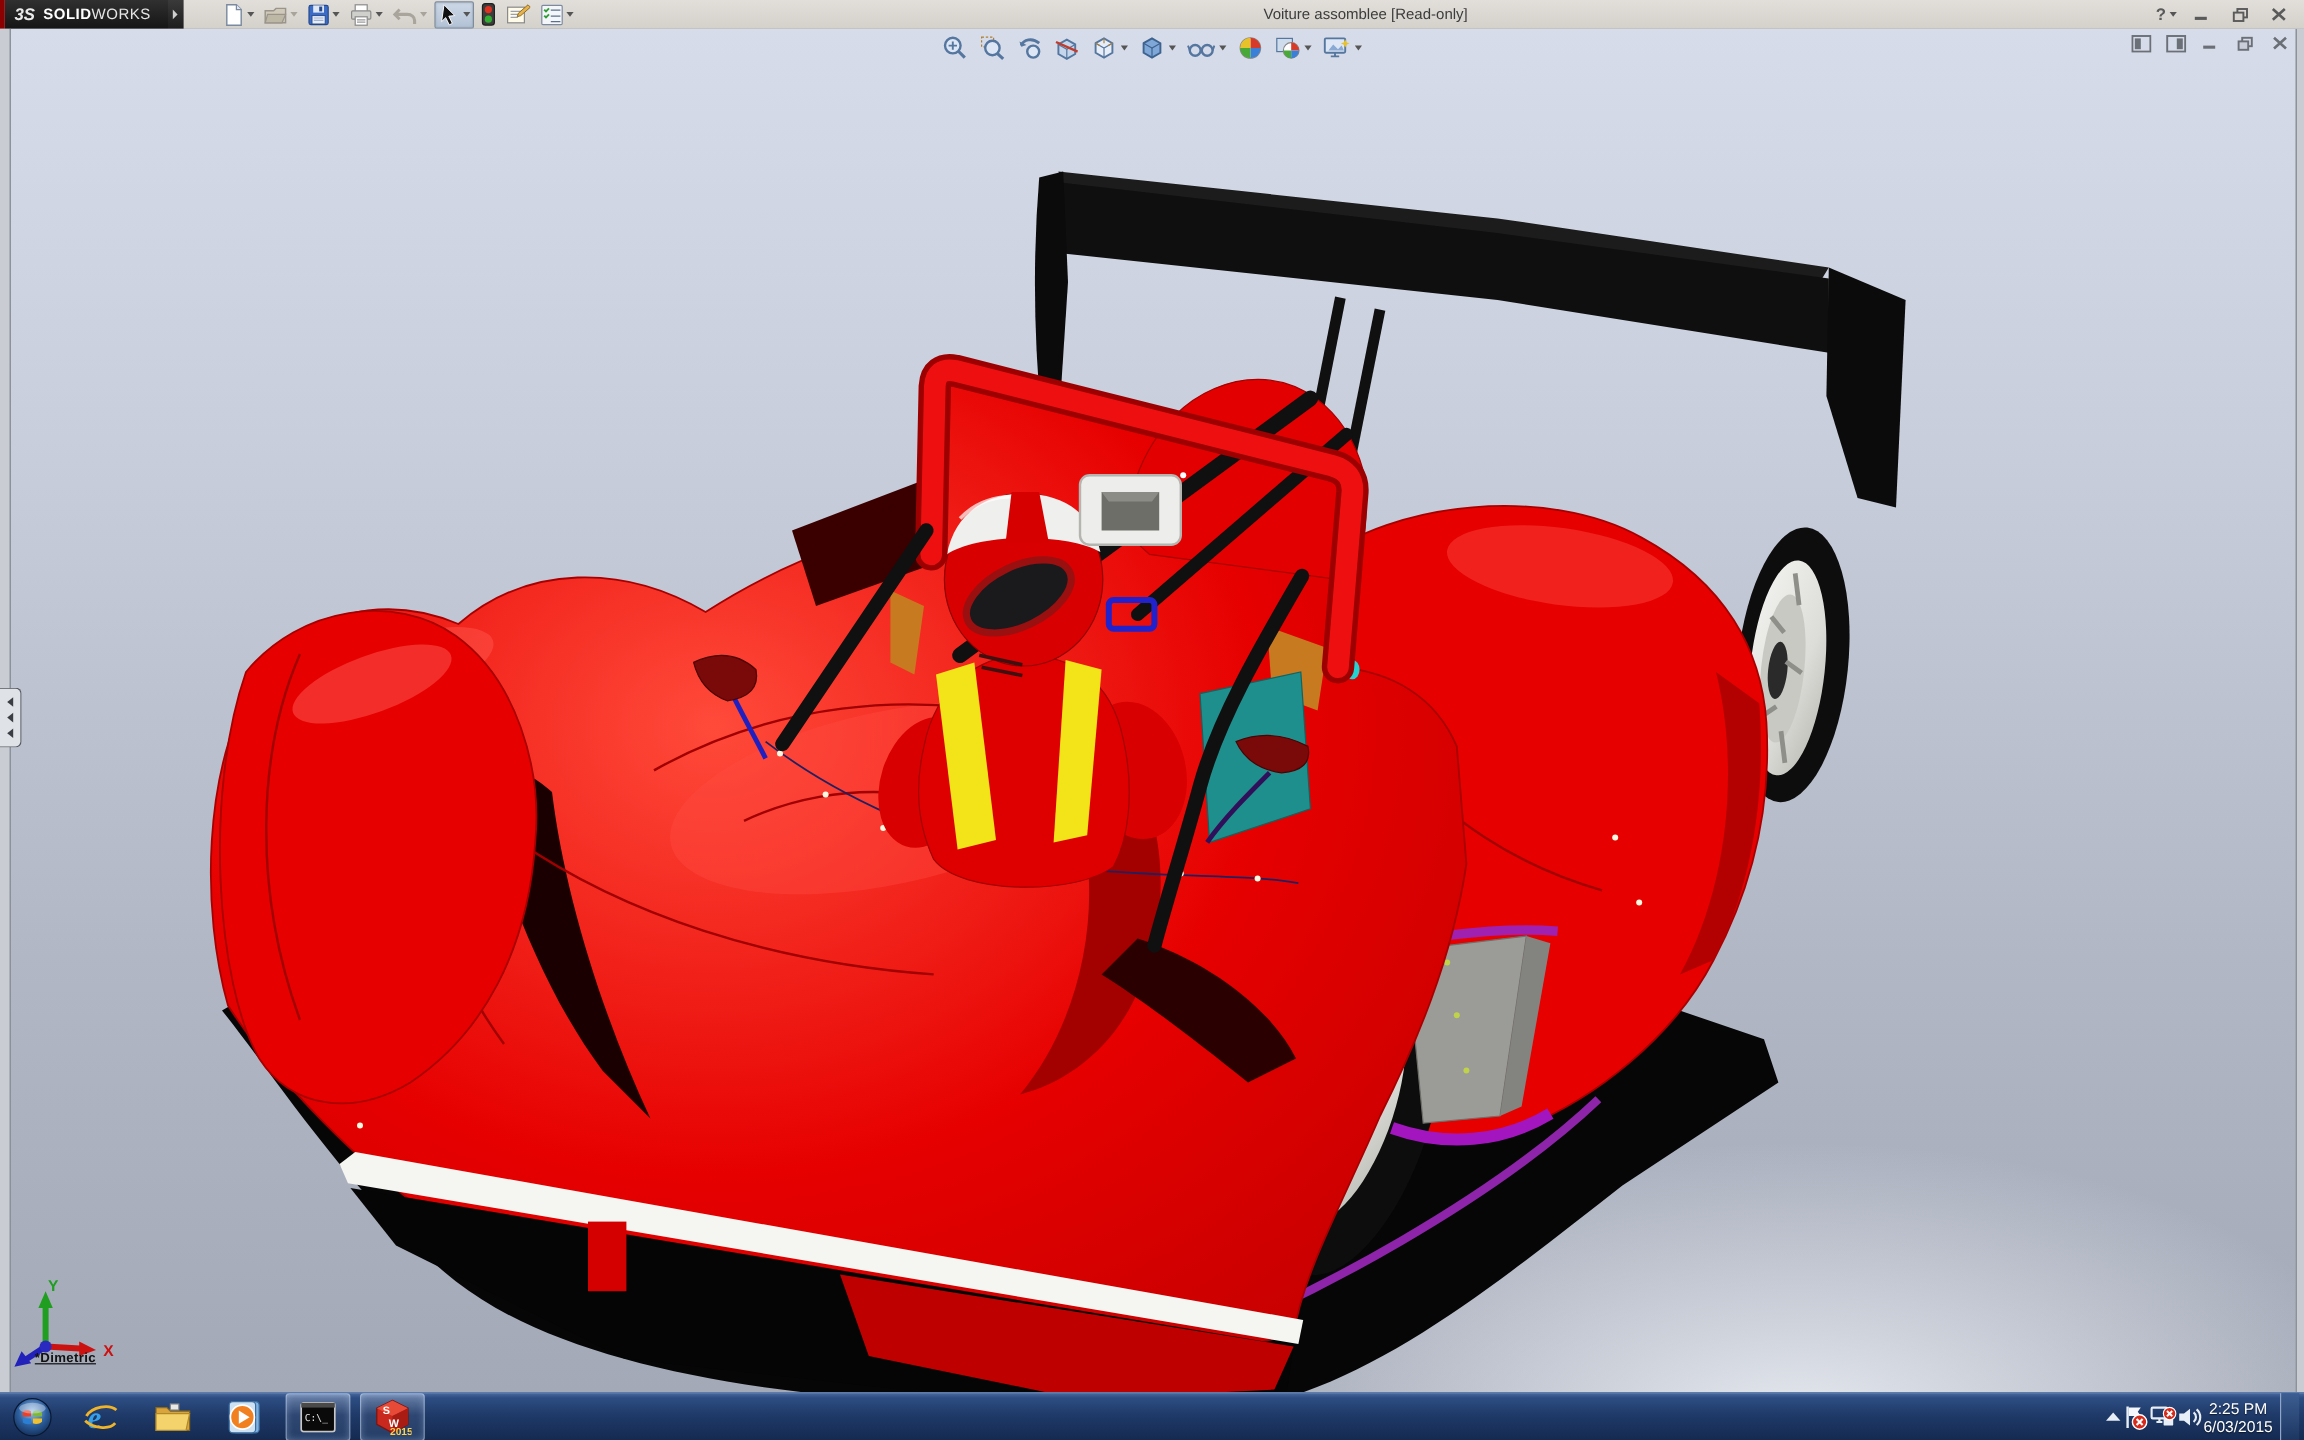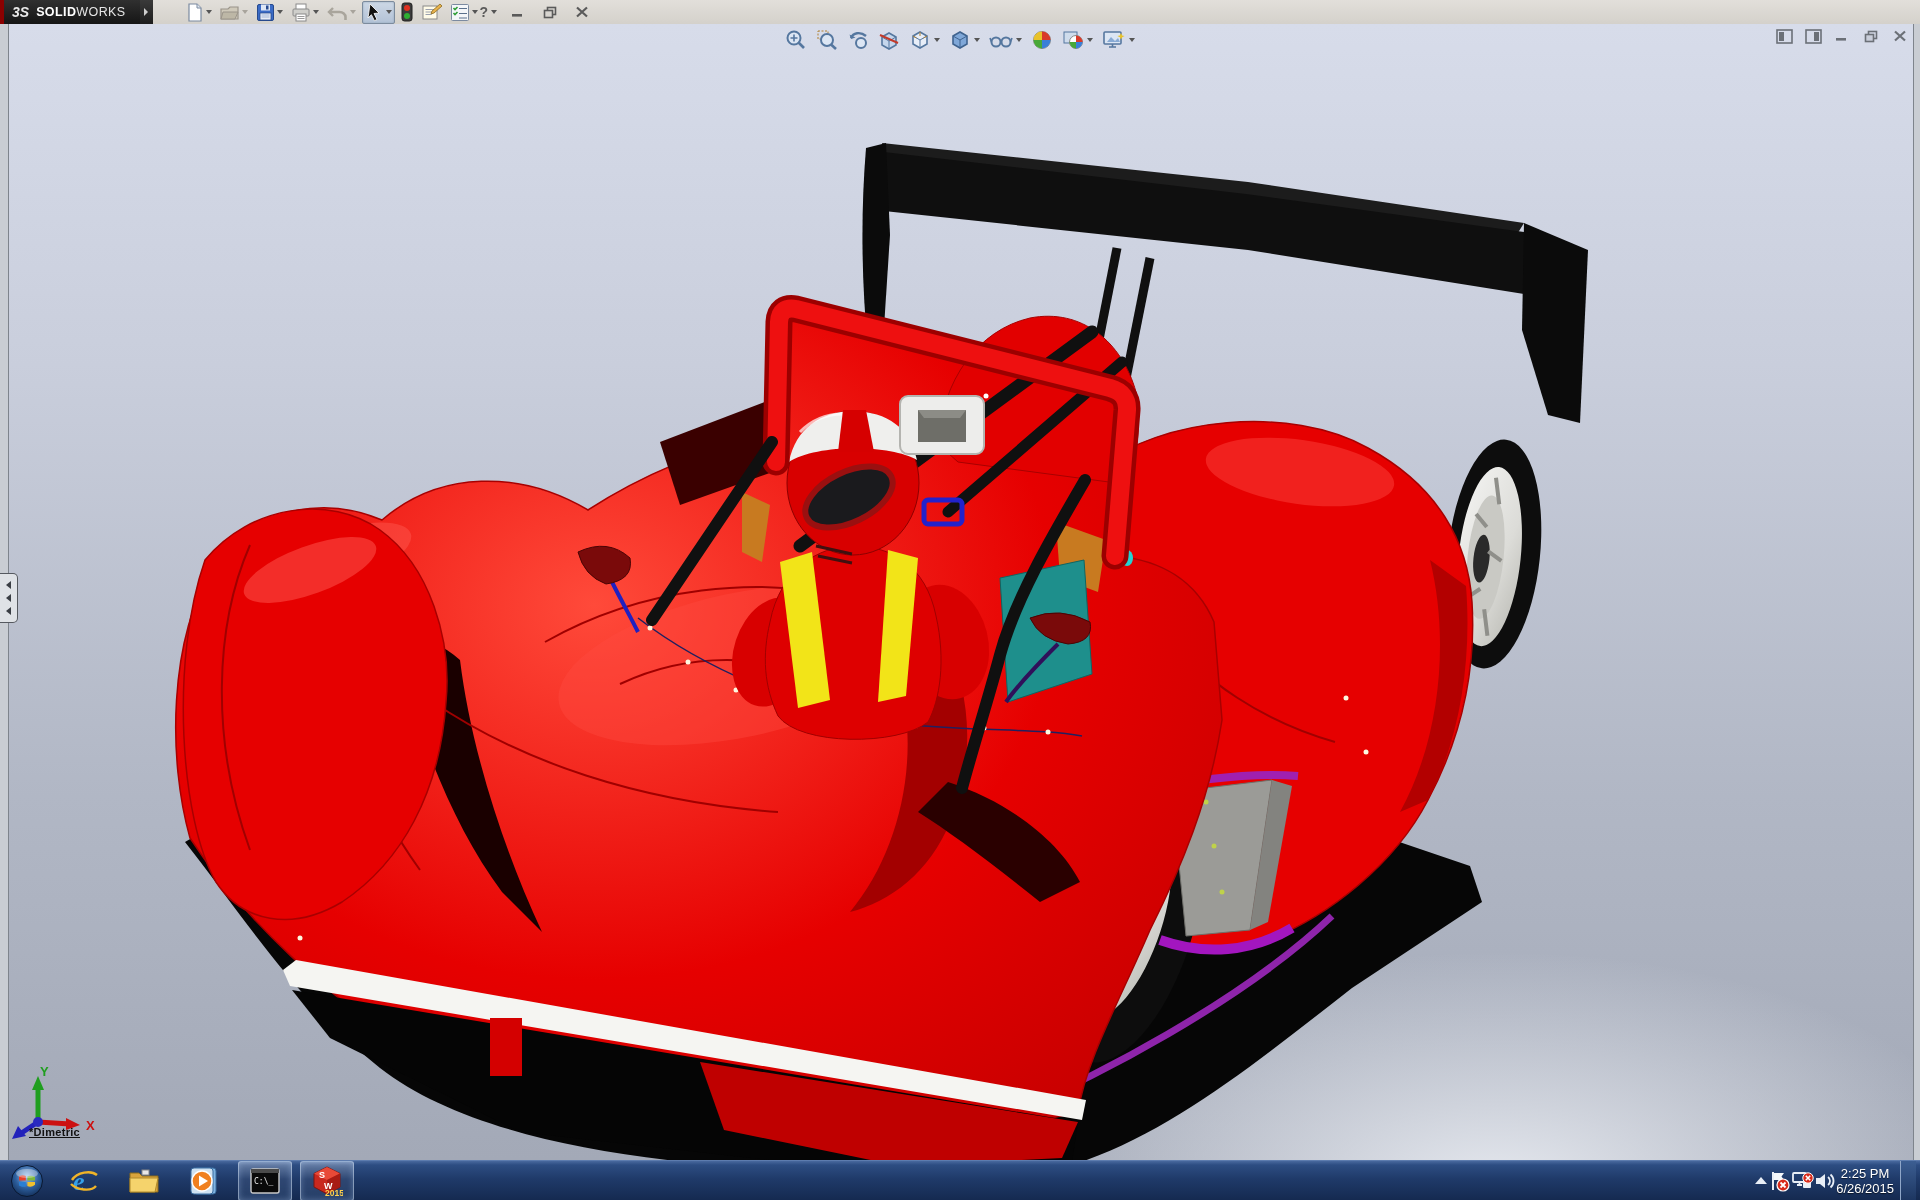--- a/index.html
+++ b/index.html
@@ -153,20 +153,21 @@
             <path d="M3.5 5l1.5 1.5L7.5 4" stroke="#2f9e37" stroke-width="1.6" fill="none"></path>
             <path d="M9 5.5h8" stroke="#5a708c"></path>
             <path d="M3.5 10l1.5 1.5L7.5 9" stroke="#2f9e37" stroke-width="1.6" fill="none"></path>
             <path d="M9 10.5h8" stroke="#5a708c"></path>
             <path d="M9 15h8" stroke="#5a708c"></path>
           </svg>
         <i class="drp"></i>
       </span>
     </div>
 
+    <div id="title-text">Voiture assomblee [Read-only]</div>
 
     <div id="win-controls">
       <span id="help-btn" title="?">
         <span>?</span>
         <i class="drp"></i>
       </span>
       <span class="wc" title="Minimize">
         <svg width="14" height="12" viewBox="0 0 14 12">
             <rect x="1" y="8" width="10" height="2.6" fill="#5a5a5a"></rect>
           </svg>
@@ -586,18 +587,18 @@
         </svg>
       </span>
       <span class="tray-ic" title="Volume">
         <svg width="22" height="20" viewBox="0 0 22 20">
           <path d="M2 7 h4 l5-4 v14 l-5-4 H2Z" fill="#e8eef6"></path>
           <path d="M14 6 a5 5 0 0 1 0 8 M16.5 3.5 a8.5 8.5 0 0 1 0 13" fill="none" stroke="#e8eef6" stroke-width="1.8"></path>
         </svg>
       </span>
       <div id="clock">
         <div>2:25 PM</div>
-        <div>6/26/2015</div>
+        <div>6/03/2015</div>
       </div>
       <div id="show-desktop" title="Show desktop"></div>
     </div>
   </div>
 </div>
 
 </body></html>

